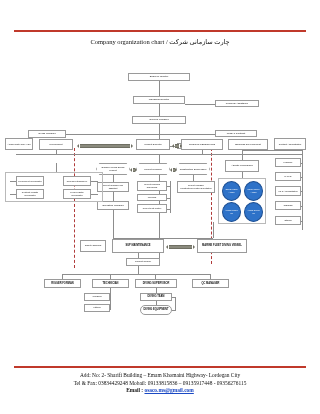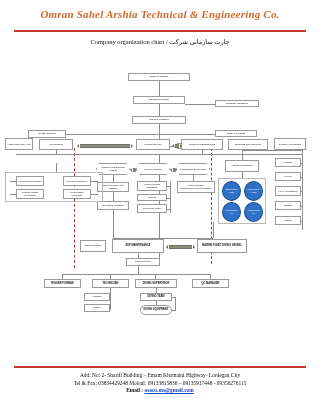--- a/index.html
+++ b/index.html
@@ -92,21 +92,20 @@
     border-top:2.2px solid transparent;border-bottom:2.2px solid transparent;
   }
   .arrow:before{left:-2.6px;border-right:2.8px solid #6f6f63;}
   .arrow:after{right:-2.6px;border-left:2.8px solid #6f6f63;}
 </style>
 </head>
 <body>
 
 <div class="page">
 
-  <div class="hdr-title">Omran Sahel Arshia Technical &amp; Engineering Co.</div>
   <div class="hdr-rule"></div>
   <div class="hdr-sub">Company organization chart / چارت سازمانی شرکت</div>
 
   <div class="chart">
 
     <div class="ln lv" style="left:159px;top:31px;height:15px;"></div>
     <div class="ln lv" style="left:159px;top:54px;height:12px;"></div>
     <div class="ln lv" style="left:159px;top:74px;height:22px;"></div>
     <div class="ln lv" style="left:159px;top:104px;height:112px;"></div>
 

